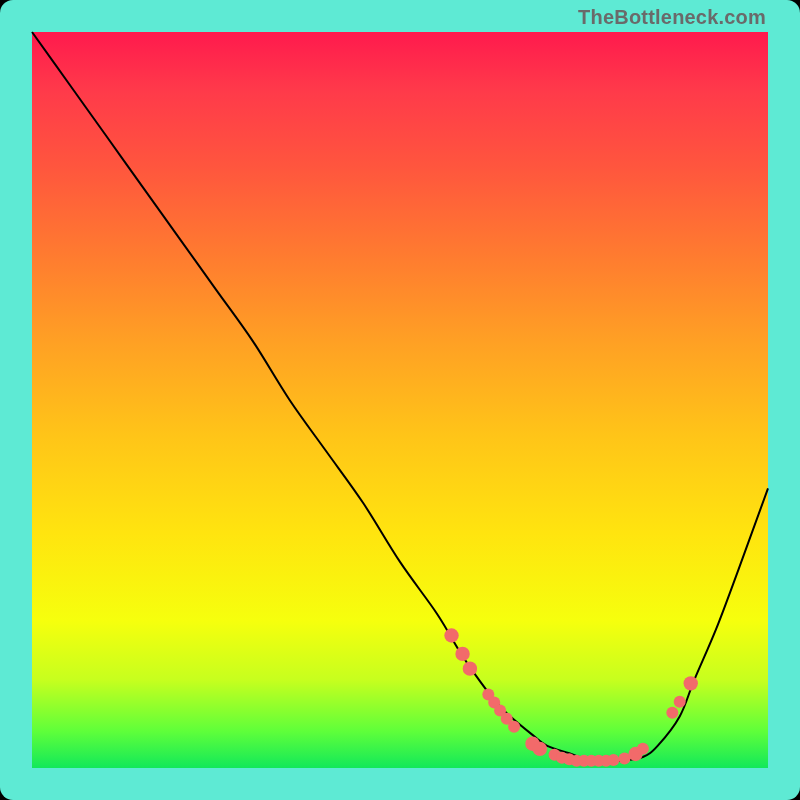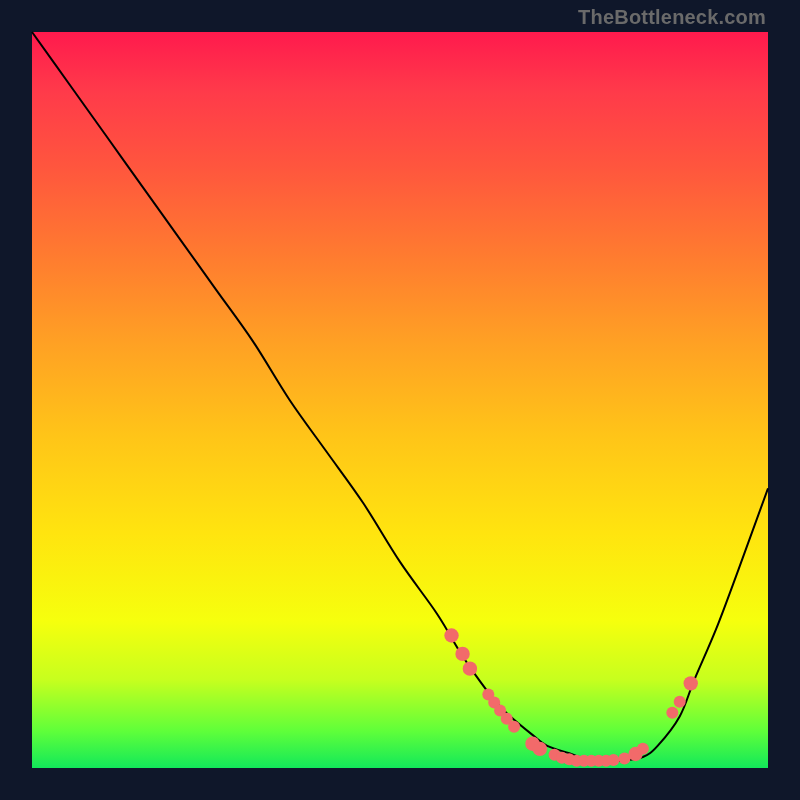--- a/index.html
+++ b/index.html
@@ -7,21 +7,22 @@
     padding: 0;
     width: 800px;
     height: 800px;
     background: #000;
     overflow: hidden;
     font-family: Arial, Helvetica, sans-serif;
   }
   .frame {
     position: absolute;
     inset: 0;
-    background: #0f172a;
+    background: #5eead4;
+    border-radius: 13px;
   }
   .plot {
     position: absolute;
     left: 32px;
     top: 32px;
     width: 736px;
     height: 736px;
     
     background: linear-gradient(
       to bottom,

